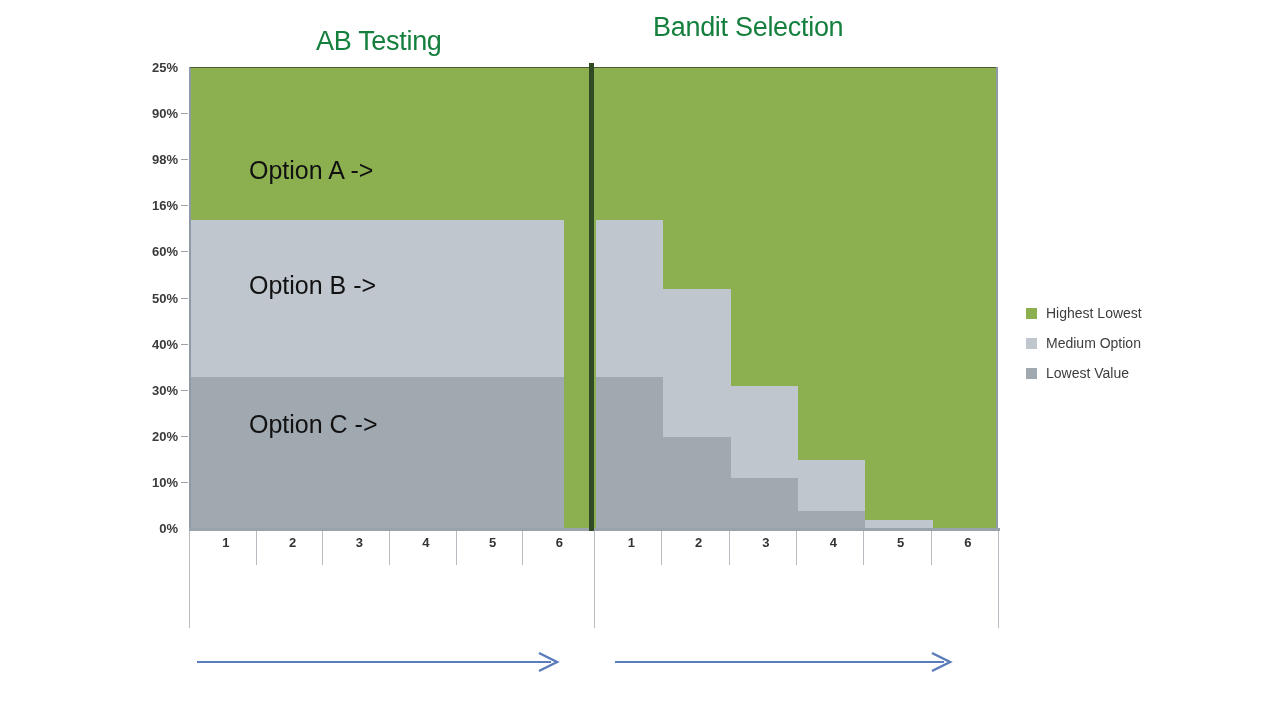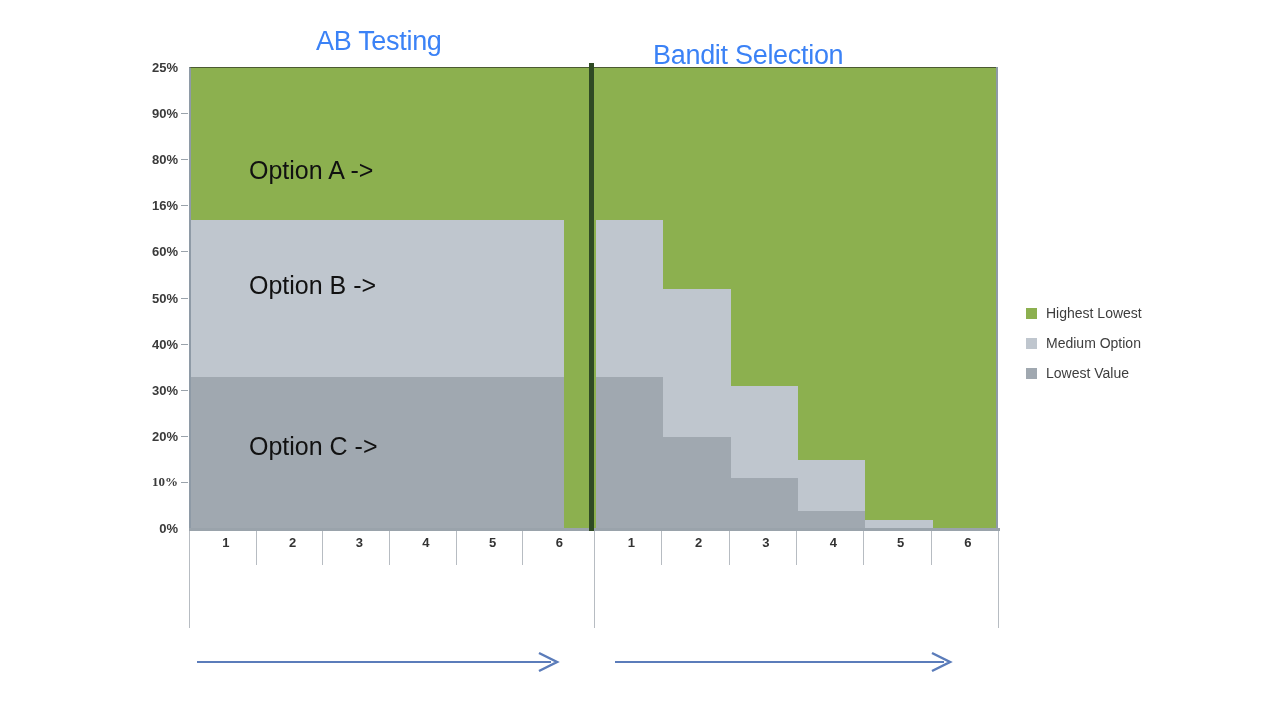--- a/index.html
+++ b/index.html
@@ -5,26 +5,26 @@
   html,body{margin:0;padding:0;}
   body{
     width:1280px;height:720px;background:#ffffff;
     font-family:"Liberation Sans", sans-serif;
     position:relative;overflow:hidden;
   }
   .stage{position:absolute;left:0;top:0;width:1280px;height:720px;}
 
   
   .panel-title{
-    position:absolute;font-size:27px;color:#3b82f6;
+    position:absolute;font-size:27px;color:#15803d;
     font-family:"Liberation Sans", sans-serif;letter-spacing:-0.3px;
     white-space:nowrap;
   }
   #title-ab{left:316px;top:26px;}
-  #title-bandit{left:653px;top:40px;}
+  #title-bandit{left:653px;top:12px;}
 
   
   .yaxis{position:absolute;left:126px;top:60px;width:62px;height:478px;}
   .ytick{
     position:absolute;right:10px;width:58px;text-align:right;
     font-size:13px;font-weight:bold;color:#3a3a3a;
     font-family:"Liberation Sans", sans-serif;
     transform:translateY(-50%);
   }
   .ytickmark{position:absolute;right:0;width:7px;height:1px;background:#9aa3ab;}
@@ -52,21 +52,21 @@
     background:#2f4a24;
   }
 
   
   .opt-label{
     position:absolute;font-size:25px;color:#111111;
     font-family:"Liberation Sans", sans-serif;white-space:nowrap;
   }
   #opt-a{left:249px;top:142px;margin-top:14px;}
   #opt-b{left:249px;top:271px;}
-  #opt-c{left:249px;top:432px;}
+  #opt-c{left:249px;top:410px;}
 
   
   .xband{position:absolute;top:531px;height:34px;}
   .xband .sep{position:absolute;top:0;width:1px;height:34px;background:#b7bcc2;}
   .xtick-label{
     position:absolute;top:4px;width:0;text-align:center;
     font-size:13px;font-weight:bold;color:#333333;
     font-family:"Liberation Sans", sans-serif;
     white-space:nowrap;transform:translateX(-50%);
   }
@@ -92,35 +92,35 @@
 </head>
 <body>
 
 <div class="stage">
 
   <div class="panel-title" id="title-ab">AB Testing</div>
   <div class="panel-title" id="title-bandit">Bandit Selection</div>
 
   <div class="yaxis" id="yaxis">
       <div class="ytick" style="top: 468px;">0%</div>
-      <div class="ytick" style="top: 421.9px; font-family: Liberation Serif, serif;">10%</div>
+      <div class="ytick" style="top: 421.9px;">10%</div>
       <div class="ytickmark" style="top: 421.9px;"></div>
       <div class="ytick" style="top: 375.8px;">20%</div>
       <div class="ytickmark" style="top: 375.8px;"></div>
       <div class="ytick" style="top: 329.7px;">30%</div>
       <div class="ytickmark" style="top: 329.7px;"></div>
       <div class="ytick" style="top: 283.6px;">40%</div>
       <div class="ytickmark" style="top: 283.6px;"></div>
       <div class="ytick" style="top: 237.5px;">50%</div>
       <div class="ytickmark" style="top: 237.5px;"></div>
       <div class="ytick" style="top: 191.4px; text-align: right;">60%</div>
       <div class="ytickmark" style="top: 191.4px;"></div>
       <div class="ytick" style="top: 145.3px;">16%</div>
       <div class="ytickmark" style="top: 145.3px;"></div>
-      <div class="ytick" style="top: 99.2px;">80%</div>
+      <div class="ytick" style="top: 99.2px;">98%</div>
       <div class="ytickmark" style="top: 99.2px;"></div>
       <div class="ytick" style="top: 53.1px;">90%</div>
       <div class="ytickmark" style="top: 53.1px;"></div>
       <div class="ytick" style="top: 7px;">25%</div>
     </div>
 
   <div class="plot">
     <div class="plot-inner" id="plot-inner">
         <div class="seg" style="left: 0px; top: 0px; width: 809px; height: 461px; background: rgb(140, 176, 79);"></div>
         <div class="seg" style="left: 0px; top: 152.13px; width: 373.333px; height: 156.74px; background: rgb(191, 198, 206);"></div>

